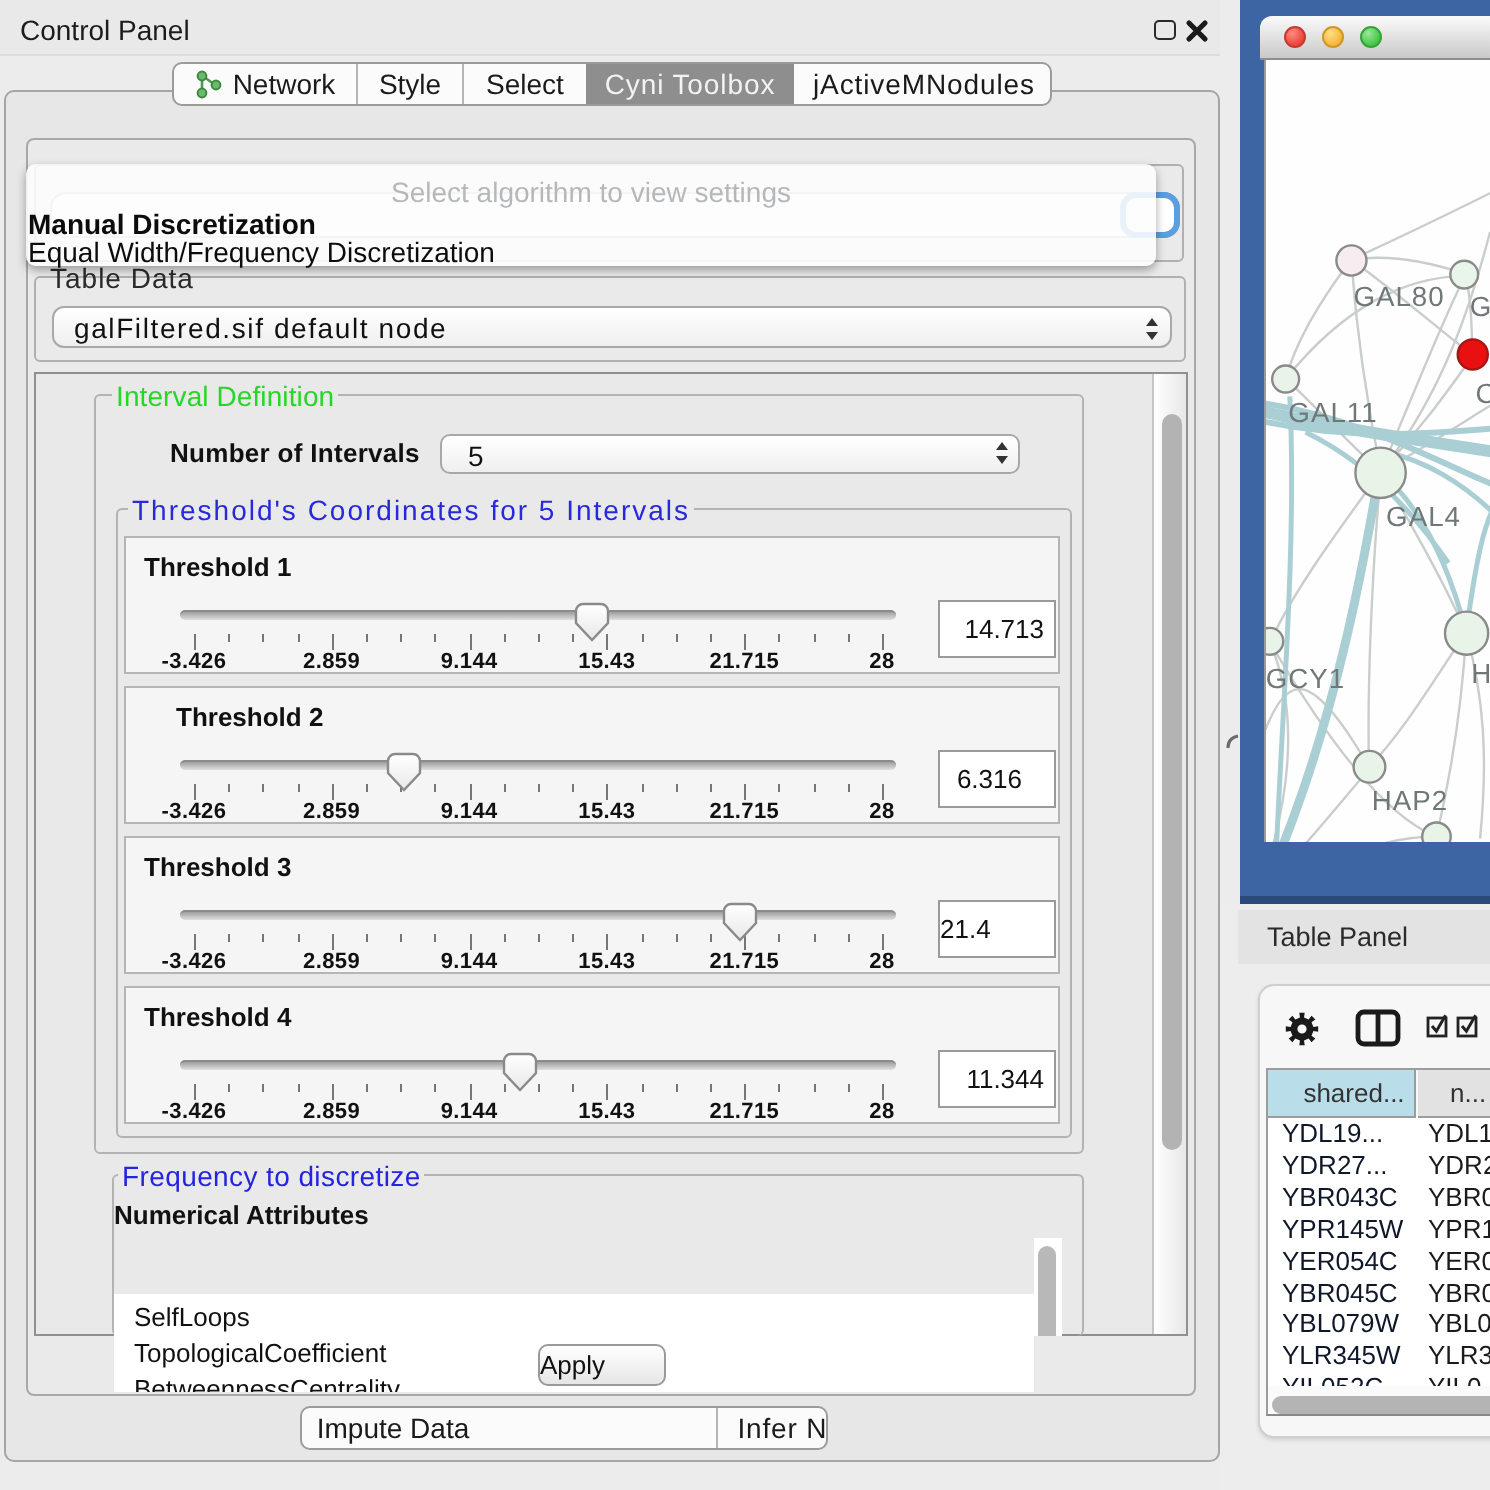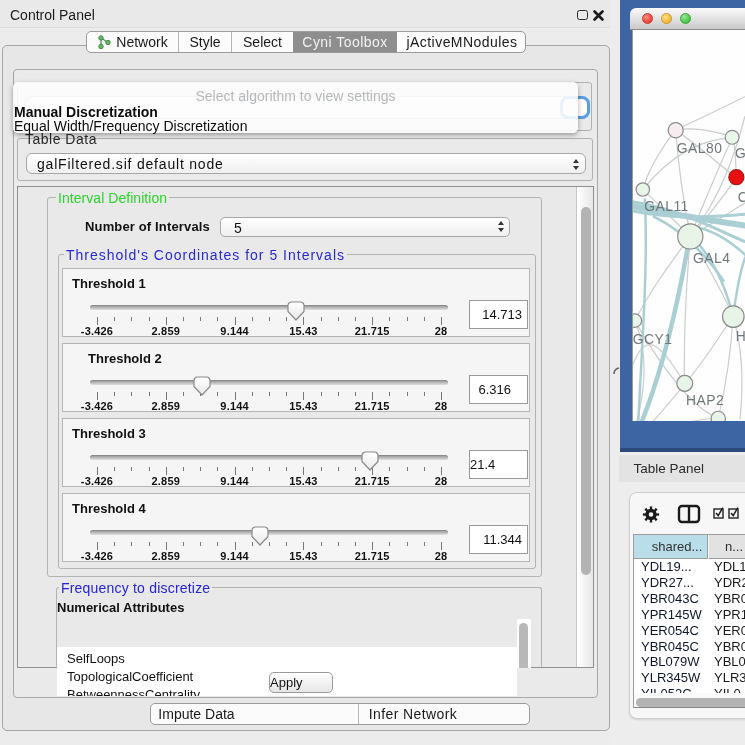--- a/index.html
+++ b/index.html
@@ -245,21 +245,21 @@
 <div class="abs" style="left:59px;top:580px;font-size:14px;letter-spacing:0.2px;color:#2424e0;background:#e9e9e9;padding:0 2px;">Frequency to discretize</div>
 <div class="abs" style="left:57px;top:600px;font-size:13px;font-weight:bold;color:#111;">Numerical Attributes</div>
 <div class="abs" style="left:57px;top:619px;width:460px;height:48.5px;background:#fff;overflow:hidden;margin-top:28px;">
   <div style="position:absolute;left:10px;top:3px;font-size:13px;color:#111;line-height:18px;">SelfLoops<br>TopologicalCoefficient<br>BetweennessCentrality</div>
 </div>
 <div class="abs" style="left:517px;top:619px;width:14px;height:48.5px;background:#fff;"></div>
 <div class="abs" style="left:519px;top:623px;width:9px;height:44.5px;background:#b8b8b8;border-radius:4.5px 4.5px 0 0;"></div>
 
 <div class="abs" style="left:269px;top:672px;width:64px;height:21px;background:linear-gradient(#ffffff,#e6e6e6);border:1px solid #9a9a9a;border-radius:5px;text-align:left;font-size:13px;color:#111;line-height:19px;">Apply</div>
 
-<div class="abs" id="bottabs" style="left:150px;top:703px;width:380px;height:22px;background:#fbfbfb;border:1px solid #9b9b9b;border-radius:5px;font-size:14px;color:#1a1a1a;overflow:hidden;">
+<div class="abs" id="bottabs" style="left:150px;top:703px;width:264px;height:22px;background:#fbfbfb;border:1px solid #9b9b9b;border-radius:5px;font-size:14px;color:#1a1a1a;overflow:hidden;">
   <div class="seg" style="left:0;width:91px;">Impute Data</div>
   <div class="seg" style="left:207px;width:109px;border-left:1px solid #b5b5b5;letter-spacing:0.4px;">Infer Network</div>
 </div>
 
 <div class="abs" style="left:13px;top:82px;width:565px;height:51px;background:rgba(253,253,253,0.88);border-radius:5px;box-shadow:0 2px 5px rgba(0,0,0,0.35);"></div>
 <div class="abs" style="left:13px;top:87.5px;width:565px;text-align:center;font-size:14px;color:#b5b8ba;">Select algorithm to view settings</div>
 <div class="abs" style="left:14px;top:103.5px;font-size:14px;font-weight:bold;color:#0c0c0c;">Manual Discretization</div>
 <div class="abs" style="left:14px;top:118px;font-size:14px;color:#0c0c0c;">Equal Width/Frequency Discretization</div>
 
 <div class="abs" style="left:610px;top:0;width:10px;height:745px;background:#ececec;"></div>

